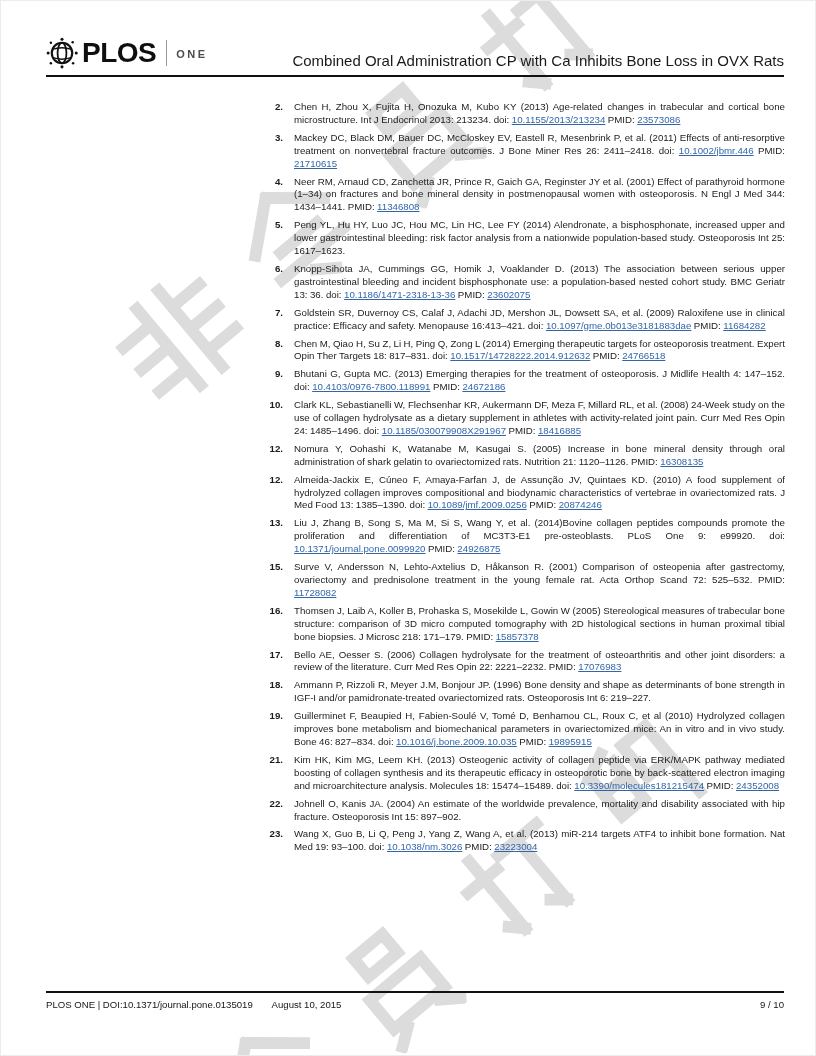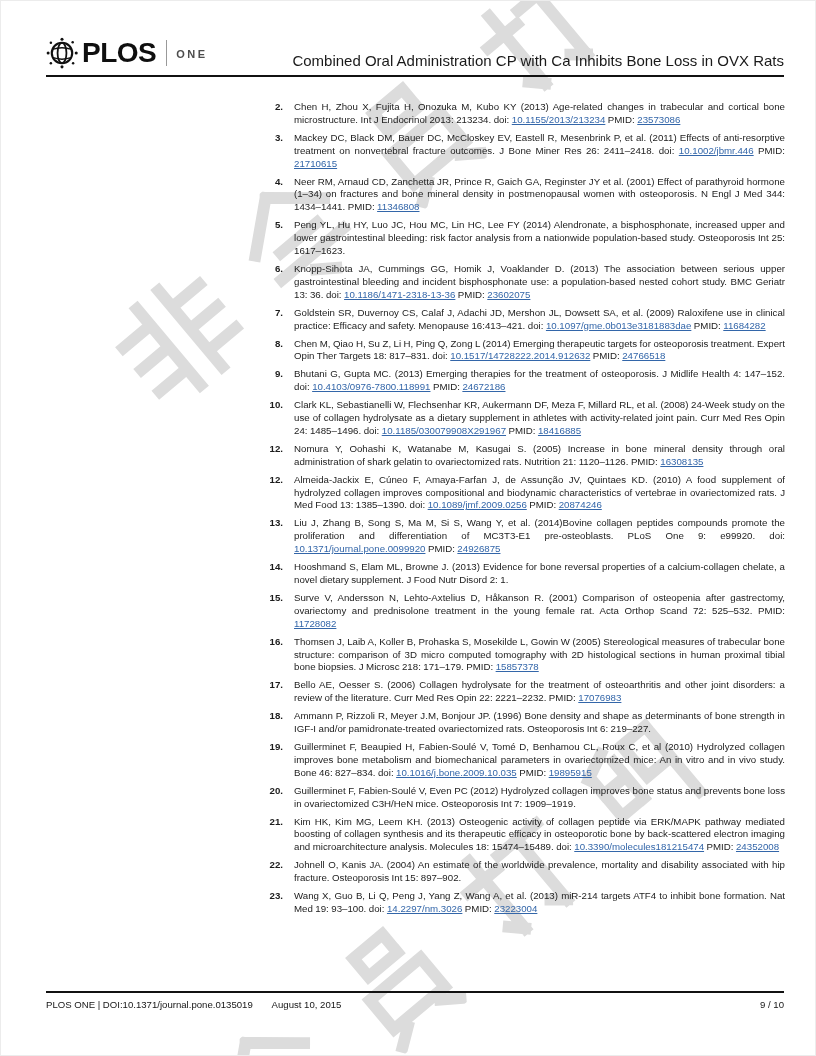--- a/index.html
+++ b/index.html
@@ -189,26 +189,20 @@
       </div>
     </div>
 
     <div class="ref">
       <div class="ref-num">13.</div>
       <div class="ref-body">
         <span>Liu J, Zhang B, Song S, Ma M, Si S, Wang Y, et al. (2014)Bovine collagen peptides compounds promote the proliferation and differentiation of MC3T3-E1 pre-osteoblasts. PLoS One 9: e99920.</span><span><span> doi: </span><a>10.1371/journal.pone.0099920</a></span><span><span> PMID: </span><a>24926875</a></span>
       </div>
     </div>
 
-    <div class="ref">
-      <div class="ref-num">14.</div>
-      <div class="ref-body">
-        <span>Hooshmand S, Elam ML, Browne J. (2013) Evidence for bone reversal properties of a calcium-collagen chelate, a novel dietary supplement. J Food Nutr Disord 2: 1.</span>
-      </div>
-    </div>
 
     <div class="ref">
       <div class="ref-num">15.</div>
       <div class="ref-body">
         <span>Surve V, Andersson N, Lehto-Axtelius D, Håkanson R. (2001) Comparison of osteopenia after gastrectomy, ovariectomy and prednisolone treatment in the young female rat. Acta Orthop Scand 72: 525–532.</span><span><span> PMID: </span><a>11728082</a></span>
       </div>
     </div>
 
     <div class="ref">
       <div class="ref-num">16.</div>
@@ -231,45 +225,39 @@
       </div>
     </div>
 
     <div class="ref">
       <div class="ref-num">19.</div>
       <div class="ref-body">
         <span>Guillerminet F, Beaupied H, Fabien-Soulé V, Tomé D, Benhamou CL, Roux C, et al (2010) Hydrolyzed collagen improves bone metabolism and biomechanical parameters in ovariectomized mice: An in vitro and in vivo study. Bone 46: 827–834.</span><span><span> doi: </span><a>10.1016/j.bone.2009.10.035</a></span><span><span> PMID: </span><a>19895915</a></span>
       </div>
     </div>
 
-    <div class="ref">
-      <div class="ref-num">20.</div>
-      <div class="ref-body">
-        <span>Guillerminet F, Fabien-Soulé V, Even PC (2012) Hydrolyzed collagen improves bone status and prevents bone loss in ovariectomized C3H/HeN mice. Osteoporosis Int 7: 1909–1919.</span>
-      </div>
-    </div>
 
     <div class="ref">
       <div class="ref-num">21.</div>
       <div class="ref-body">
         <span>Kim HK, Kim MG, Leem KH. (2013) Osteogenic activity of collagen peptide via ERK/MAPK pathway mediated boosting of collagen synthesis and its therapeutic efficacy in osteoporotic bone by back-scattered electron imaging and microarchitecture analysis. Molecules 18: 15474–15489.</span><span><span> doi: </span><a>10.3390/molecules181215474</a></span><span><span> PMID: </span><a>24352008</a></span>
       </div>
     </div>
 
     <div class="ref">
       <div class="ref-num">22.</div>
       <div class="ref-body">
         <span>Johnell O, Kanis JA. (2004) An estimate of the worldwide prevalence, mortality and disability associated with hip fracture. Osteoporosis Int 15: 897–902.</span>
       </div>
     </div>
 
     <div class="ref">
       <div class="ref-num">23.</div>
       <div class="ref-body">
-        <span>Wang X, Guo B, Li Q, Peng J, Yang Z, Wang A, et al. (2013) miR-214 targets ATF4 to inhibit bone formation. Nat Med 19: 93–100.</span><span><span> doi: </span><a>14.2297/nm.3026</a></span><span><span> PMID: </span><a>23223004</a></span>
+        <span>Wang X, Guo B, Li Q, Peng J, Yang Z, Wang A, et al. (2013) miR-214 targets ATF4 to inhibit bone formation. Nat Med 19: 93–100.</span><span><span> doi: </span><a>10.1038/nm.3026</a></span><span><span> PMID: </span><a>23223004</a></span>
       </div>
     </div>
   </div>
 
   <div class="footer">
     <div class="footer-rule"></div>
     <div class="footer-row">
       <div>
         <span>PLOS ONE | DOI:10.1371/journal.pone.0135019</span>
         <span style="display:inline-block; width:14px;"></span>

